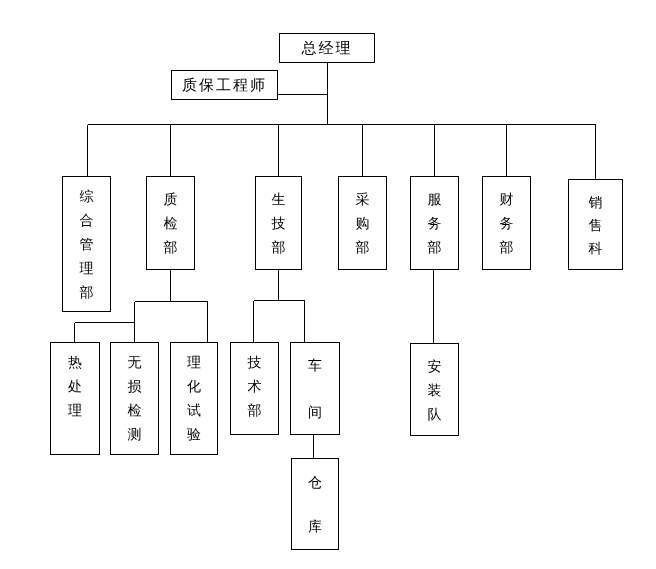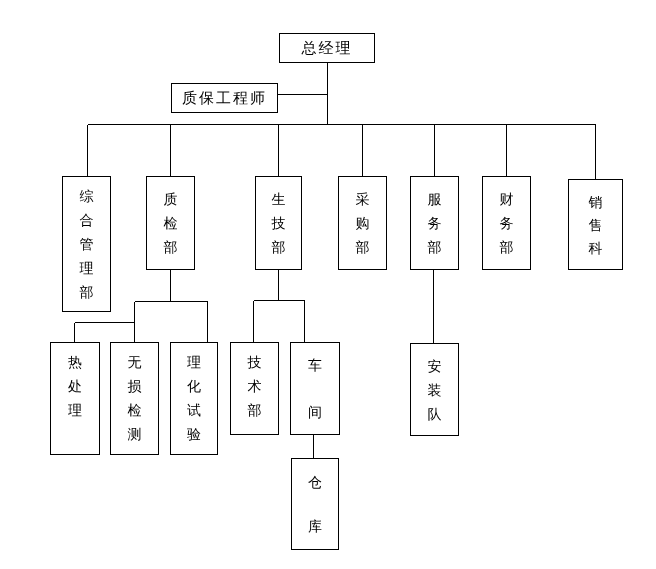--- a/index.html
+++ b/index.html
@@ -94,21 +94,21 @@
       <line x1="433.5" y1="270" x2="433.5" y2="343"></line>
 
       <line x1="313.5" y1="435" x2="313.5" y2="458"></line>
     </g>
   </svg>
 
   <div class="node horizontal" style="left:279px; top:33px; width:96px; height:30px;">
     <span class="label">总经理</span>
   </div>
 
-  <div class="node horizontal" style="left:171px; top:83px; width:107px; height:30px;">
+  <div class="node horizontal" style="left:171px; top:70px; width:107px; height:30px;">
     <span class="label">质保工程师</span>
   </div>
 
   <div class="node vertical" style="left:62px; top:176px; width:49px; height:136px; --chsp:24px;">
     <span class="label">
         <div class="ch">综</div>
         <div class="ch">合</div>
         <div class="ch">管</div>
         <div class="ch">理</div>
         <div class="ch">部</div>

